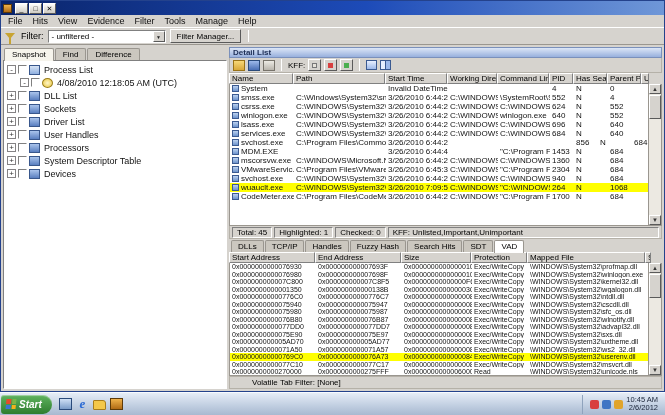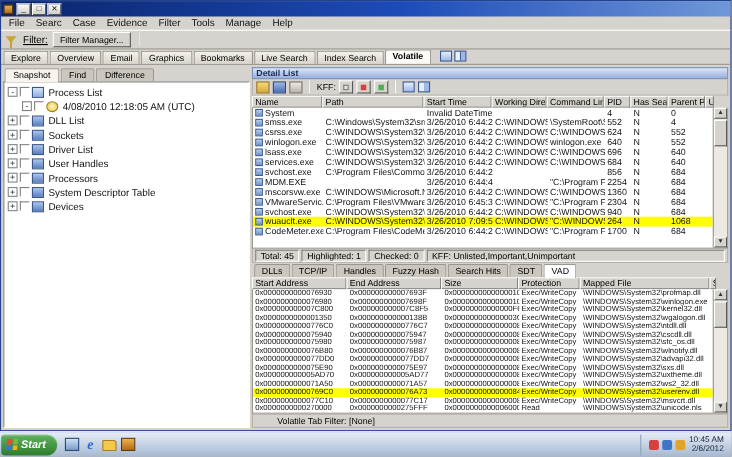--- a/index.html
+++ b/index.html
@@ -18,21 +18,21 @@
   .title-text { flex:1; color:#fff; font-size:9px; font-weight:bold; white-space:nowrap; overflow:hidden; }
   .win-controls { display:flex; gap:1px; flex:0 0 auto; }
   .winbtn { width:13px; height:11px; background:linear-gradient(#fdfdfb,#cfccc4);
     border:1px solid; border-color:#fff #5a5a5a #5a5a5a #fff; font-size:7px; line-height:9px; text-align:center; color:#111; }
   .menubar { height:13px; flex:0 0 auto; display:flex; align-items:center; padding-left:2px; border-bottom:1px solid #fff; }
   .menu-item { font-size:9px; padding:0 5px; color:#111; }
   .filterbar { height:17px; flex:0 0 auto; display:flex; align-items:center; gap:4px; padding:1px 4px; border-bottom:1px solid #9a968f; }
   .funnel { width:0; height:0; border-left:5px solid transparent; border-right:5px solid transparent;
     border-top:6px solid #c8a432; position:relative; margin-right:2px; }
   .funnel::after { content:""; position:absolute; left:-1px; top:-1px; width:2px; height:6px; background:#c8a432; }
-  .filter-label { font-size:9px;text-decoration:underline; }
+  .filter-label { font-size:9px; }
   .filter-combo { width:118px; height:13px; background:#fff; border:1px solid; border-color:#808080 #fff #fff #808080;
     display:flex; align-items:center; justify-content:space-between; font-size:8px; padding-left:3px; }
   .combo-arrow { width:12px; height:11px; background:#d6d3ce; border:1px solid; border-color:#fff #5a5a5a #5a5a5a #fff;
     font-size:5px; text-align:center; line-height:11px; color:#222; }
   .btn { height:14px; font-size:8px; font-family:inherit; background:#d6d3ce; padding:0 6px;
     border:1px solid; border-color:#fff #5a5a5a #5a5a5a #fff; }
   .vsep { width:1px; height:12px; background:#9a968f; border-right:1px solid #fff; margin:0 3px; }
   
   .tabsrow { height:14px; flex:0 0 auto; display:flex; align-items:flex-end; padding-left:2px; gap:0;
     border-bottom:1px solid #9a968f; }
@@ -138,52 +138,40 @@
     <span class="app-icon"></span>
     <span class="win-controls">
       <span class="winbtn">_</span>
       <span class="winbtn">□</span>
       <span class="winbtn">✕</span>
     </span>
   </div>
 
   <div class="menubar" id="menubar">
       <span class="menu-item">File</span>
-      <span class="menu-item">Searc</span>
-      <span class="menu-item">Case</span>
+      <span class="menu-item">Hits</span>
+      <span class="menu-item">View</span>
       <span class="menu-item">Evidence</span>
       <span class="menu-item">Filter</span>
       <span class="menu-item">Tools</span>
       <span class="menu-item">Manage</span>
       <span class="menu-item">Help</span>
     </div>
 
   <div class="filterbar">
     <span class="funnel"></span>
     <span class="filter-label">Filter:</span>
+    <span class="filter-combo">
+      <span>- unfiltered -</span>
+      <span class="combo-arrow">▼</span>
+    </span>
     <button class="btn">Filter Manager...</button>
     <span class="vsep"></span>
   </div>
 
-  <div class="tabsrow">
-    <span class="mtabs" id="main-tabs">
-        <span class="mtab">Explore</span>
-        <span class="mtab">Overview</span>
-        <span class="mtab">Email</span>
-        <span class="mtab">Graphics</span>
-        <span class="mtab">Bookmarks</span>
-        <span class="mtab">Live Search</span>
-        <span class="mtab">Index Search</span>
-        <span class="mtab active">Volatile</span>
-      </span>
-    <span class="layout-icons">
-      <span class="lic"></span>
-      <span class="lic split"></span>
-    </span>
-  </div>
 
   <div class="main">
     <div class="left-panel">
       <div class="left-tabs" id="left-tabs">
           <span class="ltab active">Snapshot</span>
           <span class="ltab">Find</span>
           <span class="ltab">Difference</span>
         </div>
       <div class="tree" id="tree">
           <div class="trow" style="padding-left: 3px;">
@@ -346,32 +334,32 @@
               <span class="gcell" style="width: 34px;">N</span>
               <span class="gcell" style="width: 34px;">640</span>
               <span class="gcell last" style="flex: 1 1 0%;"></span>
             </div>
             <div class="grow">
               <span class="gcell" style="width: 64px;"><span class="picon"></span>svchost.exe</span>
               <span class="gcell" style="width: 92px;">C:\Program Files\Common...</span>
               <span class="gcell" style="width: 62px;">3/26/2010 6:44:25 ...</span>
               <span class="gcell" style="width: 50px;"></span>
               <span class="gcell" style="width: 52px;"></span>
-              <span class="gcell" style="width: 24px;">856</span>
+              <span class="gcell" style="width: 24px; margin-left: 24px;">856</span>
               <span class="gcell" style="width: 34px;">N</span>
               <span class="gcell" style="width: 34px;">684</span>
               <span class="gcell last" style="flex: 1 1 0%;"></span>
             </div>
             <div class="grow">
               <span class="gcell" style="width: 64px;"><span class="picon"></span>MDM.EXE</span>
               <span class="gcell" style="width: 92px;"></span>
               <span class="gcell" style="width: 62px;">3/26/2010 6:44:46 ...</span>
               <span class="gcell" style="width: 50px;"></span>
               <span class="gcell" style="width: 52px;">"C:\Program Fil...</span>
-              <span class="gcell" style="width: 24px;">2254</span>
+              <span class="gcell" style="width: 24px;">1453</span>
               <span class="gcell" style="width: 34px;">N</span>
               <span class="gcell" style="width: 34px;">684</span>
               <span class="gcell last" style="flex: 1 1 0%;"></span>
             </div>
             <div class="grow">
               <span class="gcell" style="width: 64px;"><span class="picon"></span>mscorsvw.exe</span>
               <span class="gcell" style="width: 92px;">C:\WINDOWS\Microsoft.N...</span>
               <span class="gcell" style="width: 62px;">3/26/2010 6:44:28 ...</span>
               <span class="gcell" style="width: 50px;">C:\WINDOWS\...</span>
               <span class="gcell" style="width: 52px;">C:\WINDOWS\...</span>

